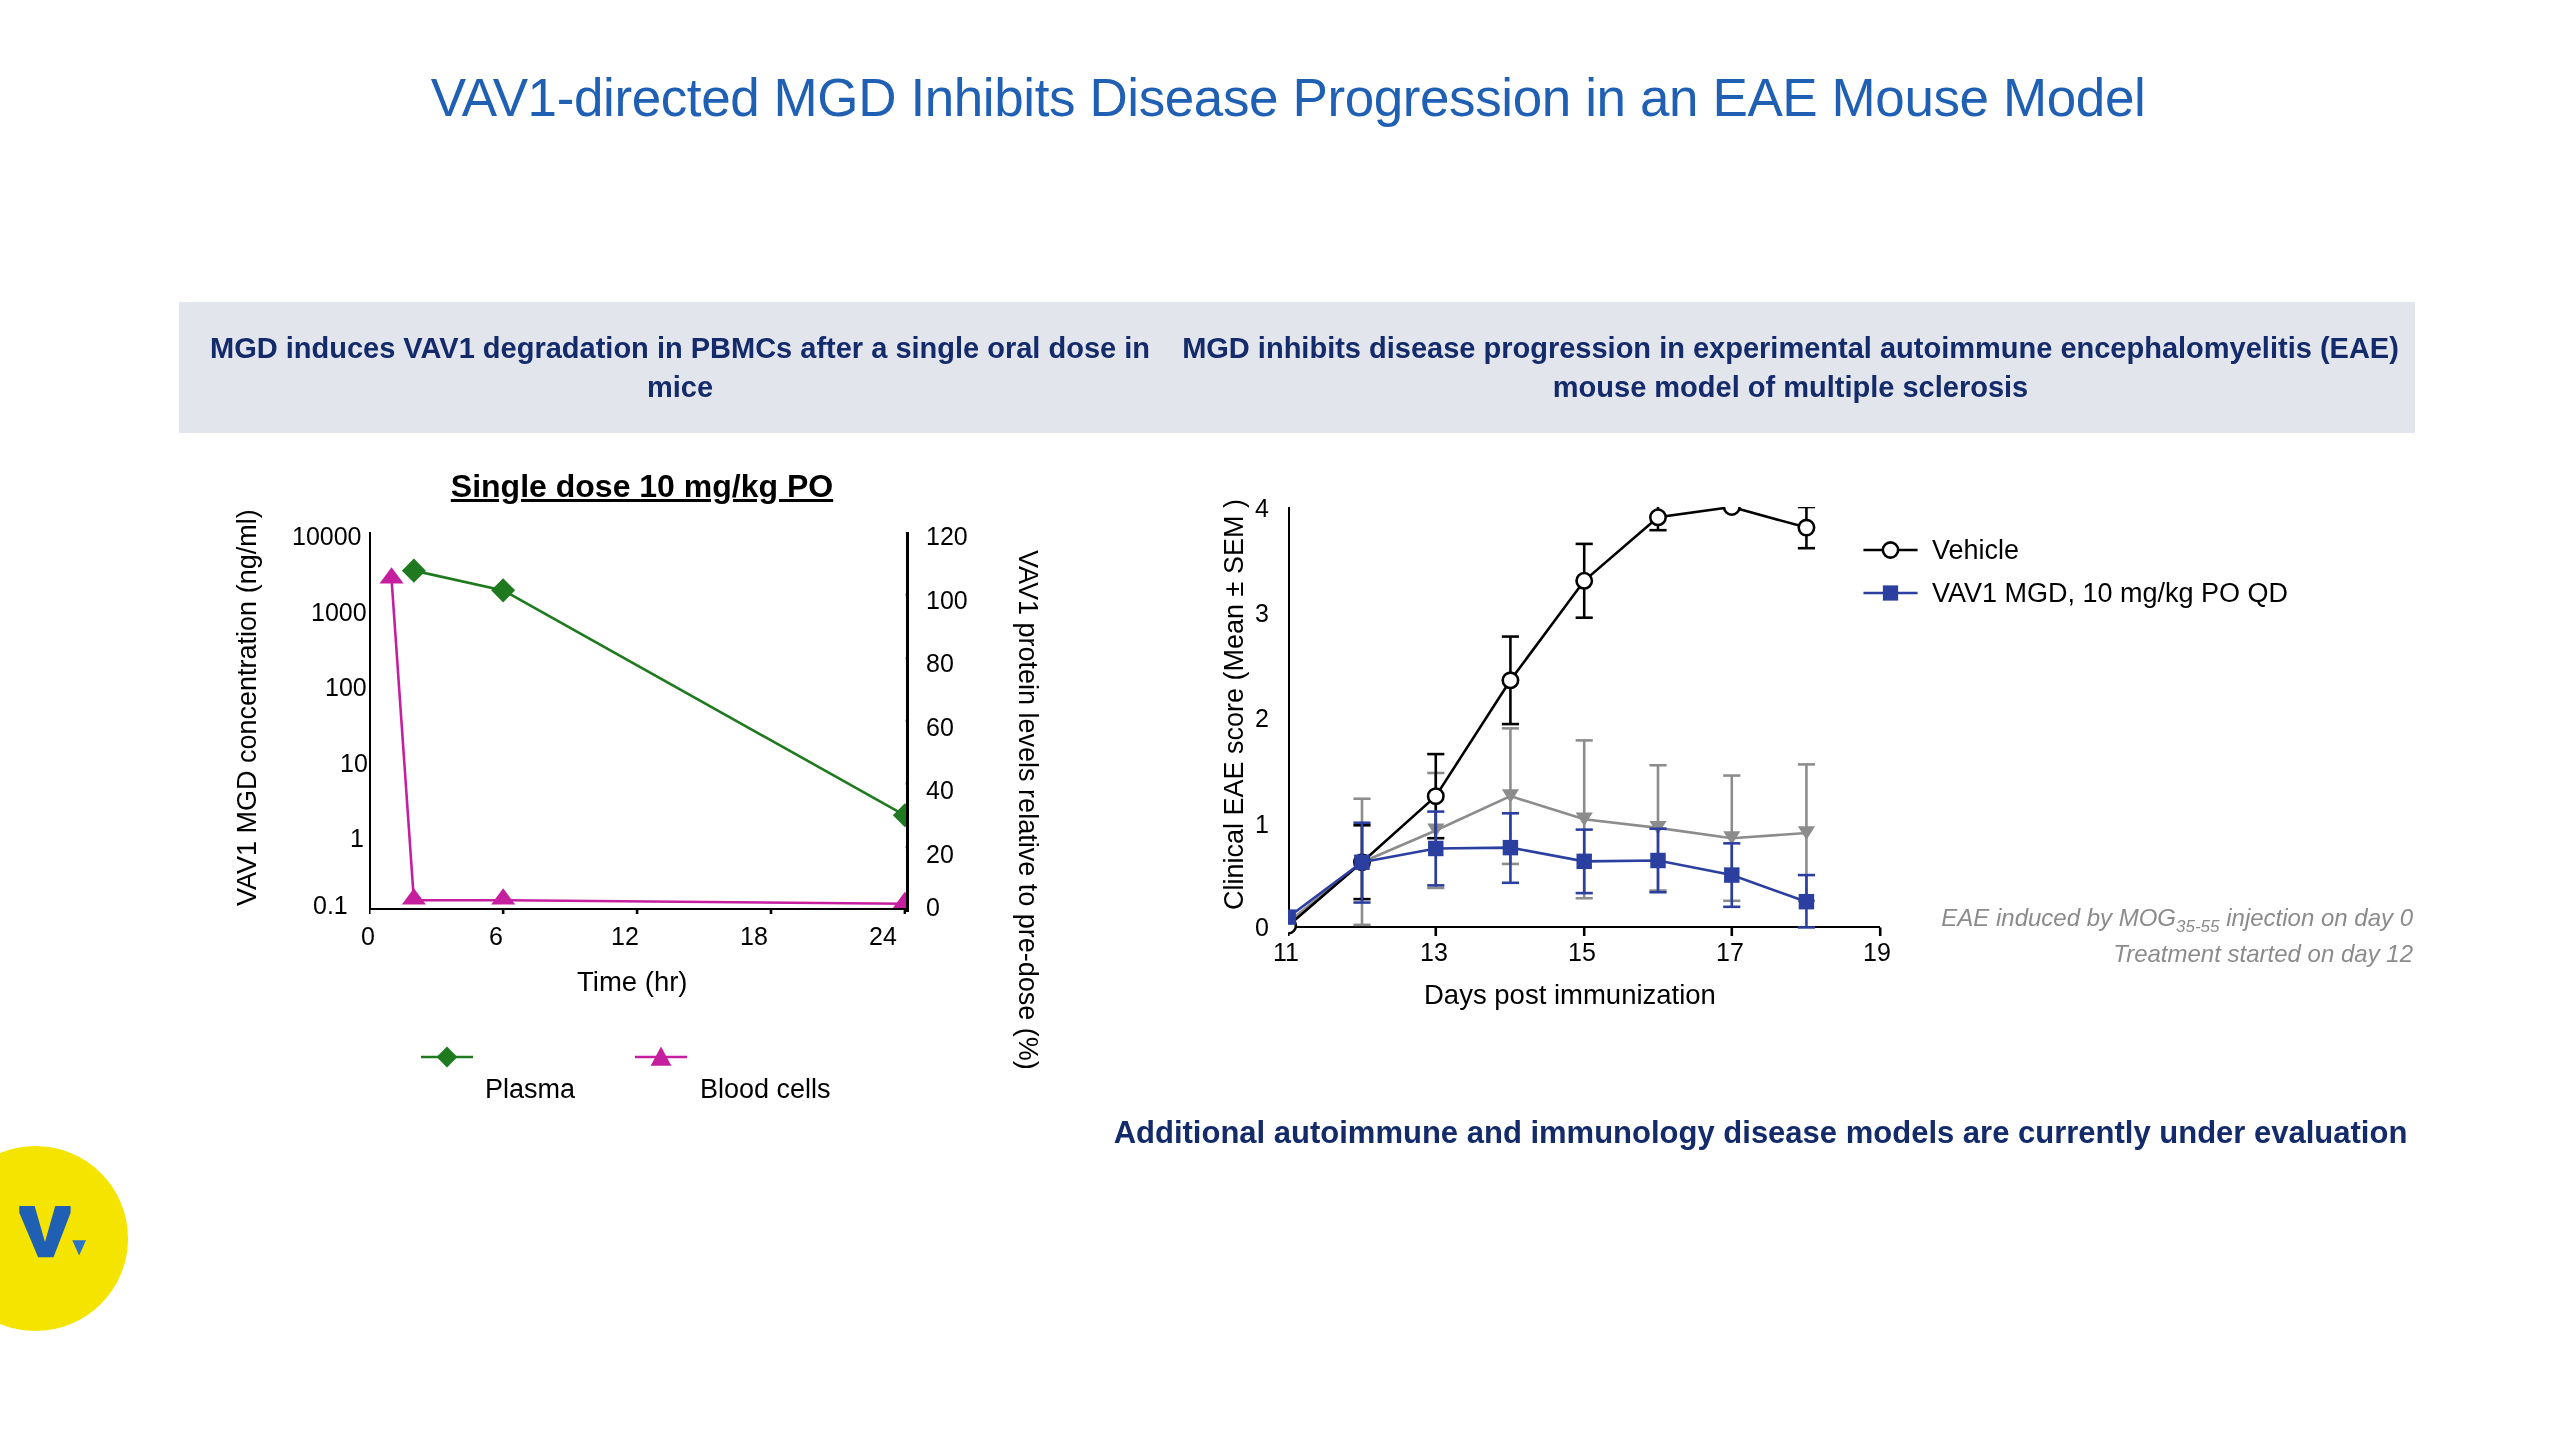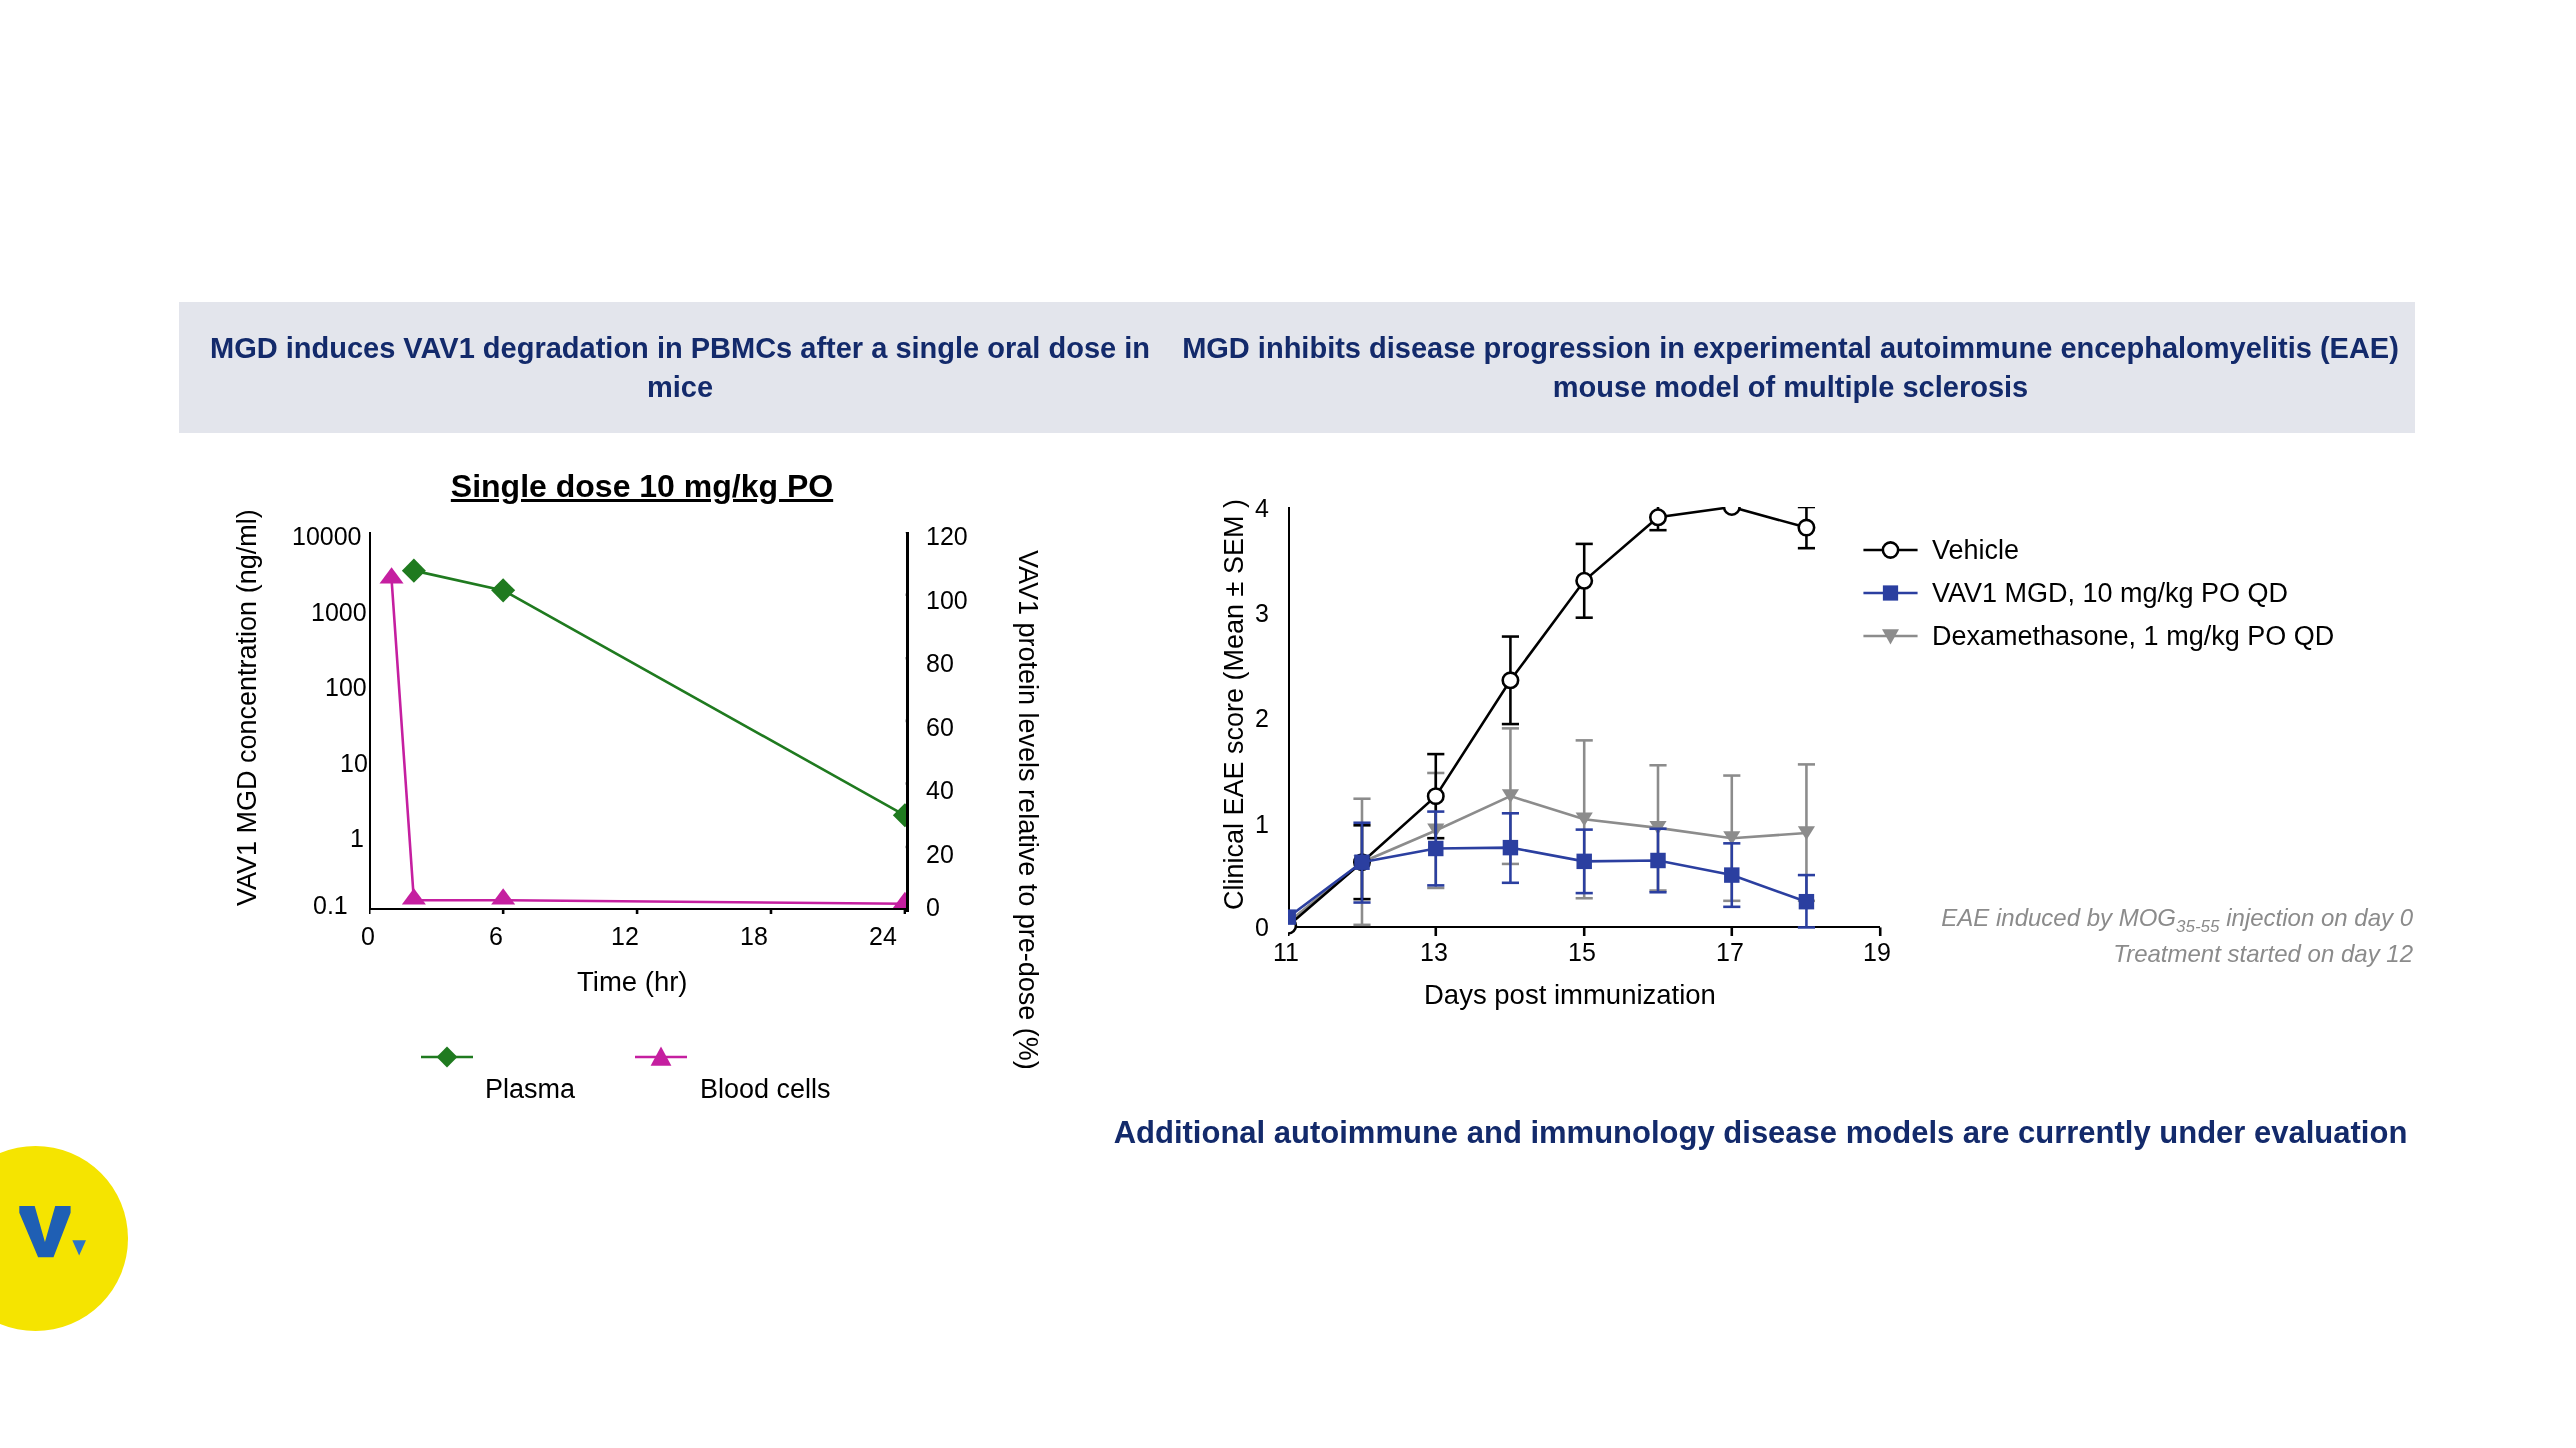--- a/index.html
+++ b/index.html
@@ -181,20 +181,21 @@
     border-radius: 50%;
     background: #f5e400;
   }
   svg { display:block; }
 </style>
 </head>
 <body>
 
 <div class="slide">
 
+  <div class="slide-title">VAV1-directed MGD Inhibits Disease Progression in an EAE Mouse Model</div>
 
   <div class="panel-header" id="left-header">MGD induces VAV1 degradation in PBMCs after a single oral dose in mice</div>
 
   <div class="panel-header" id="right-header">MGD inhibits disease progression in experimental autoimmune encephalomyelitis (EAE) mouse model of multiple sclerosis</div>
 
   <div id="left-chart-title">Single dose 10 mg/kg PO</div>
 
   <div>
 
     <div class="axis-label vrotate" style="left:232px; top:906px; font-size:27px;">VAV1 MGD concentration (ng/ml)</div>
@@ -434,27 +435,20 @@
       </svg>
       <span class="txt">Vehicle</span>
     </div>
     <div class="rleg-row">
       <svg style="position:absolute; left:0; top:6.9px;" width="55" height="22" viewBox="0 0 64 26">
         <line x1="0" y1="13" x2="64" y2="13" stroke="#2b3fa0" stroke-width="3"></line>
         <rect x="23" y="4" width="18" height="18" fill="#2b3fa0"></rect>
       </svg>
       <span class="txt">VAV1 MGD, 10 mg/kg PO QD</span>
     </div>
-    <div class="rleg-row">
-      <svg style="position:absolute; left:0; top:6.9px;" width="55" height="22" viewBox="0 0 64 26">
-        <line x1="0" y1="13" x2="64" y2="13" stroke="#8c8c8c" stroke-width="3"></line>
-        <polygon points="22,5 42,5 32,23" fill="#8c8c8c"></polygon>
-      </svg>
-      <span class="txt">Dexamethasone, 1 mg/kg PO QD</span>
-    </div>
   </div>
 
   <div id="footnote">
     <span>EAE induced by MOG</span><sub style="font-size:17px;margin-top:44px;">35-55</sub><span> injection on day 0</span><br>
     <span>Treatment started on day 12</span>
   </div>
 
   <div id="bottom-note">Additional autoimmune and immunology disease models are currently under evaluation</div>
 
   <div id="logo-circle">

